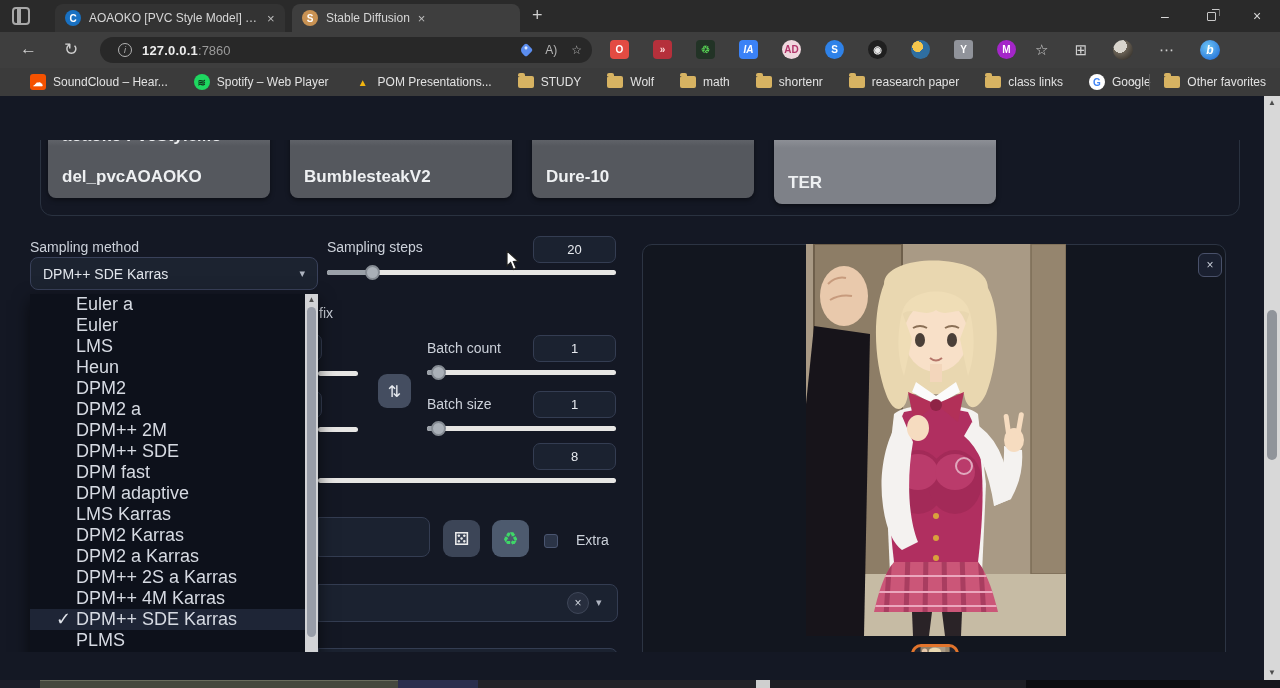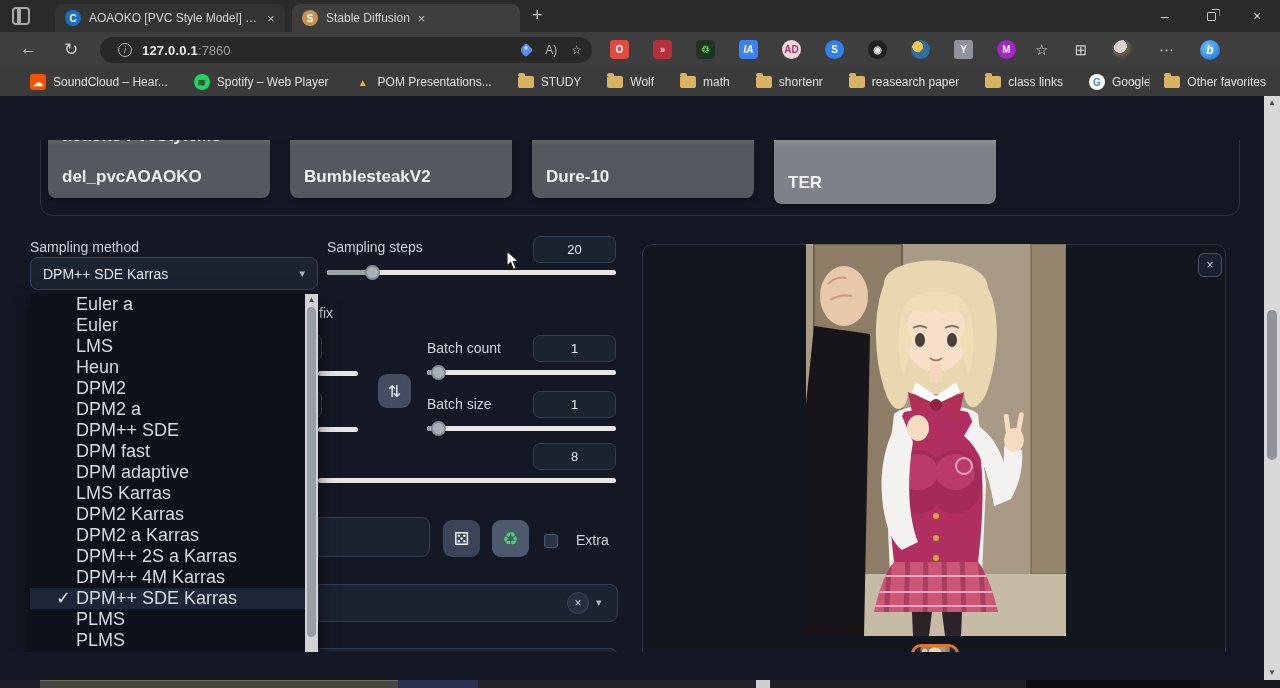--- a/index.html
+++ b/index.html
@@ -346,20 +346,24 @@
           
           <span>DPM2</span>
         </div>
 
         <div class="opt">
           
           <span>DPM2 a</span>
         </div>
 
 
+        <div class="opt">
+          
+          <span>DPM++ 2M</span>
+        </div>
 
         <div class="opt">
           
           <span>DPM++ SDE</span>
         </div>
 
         <div class="opt">
           
           <span>DPM fast</span>
         </div>

